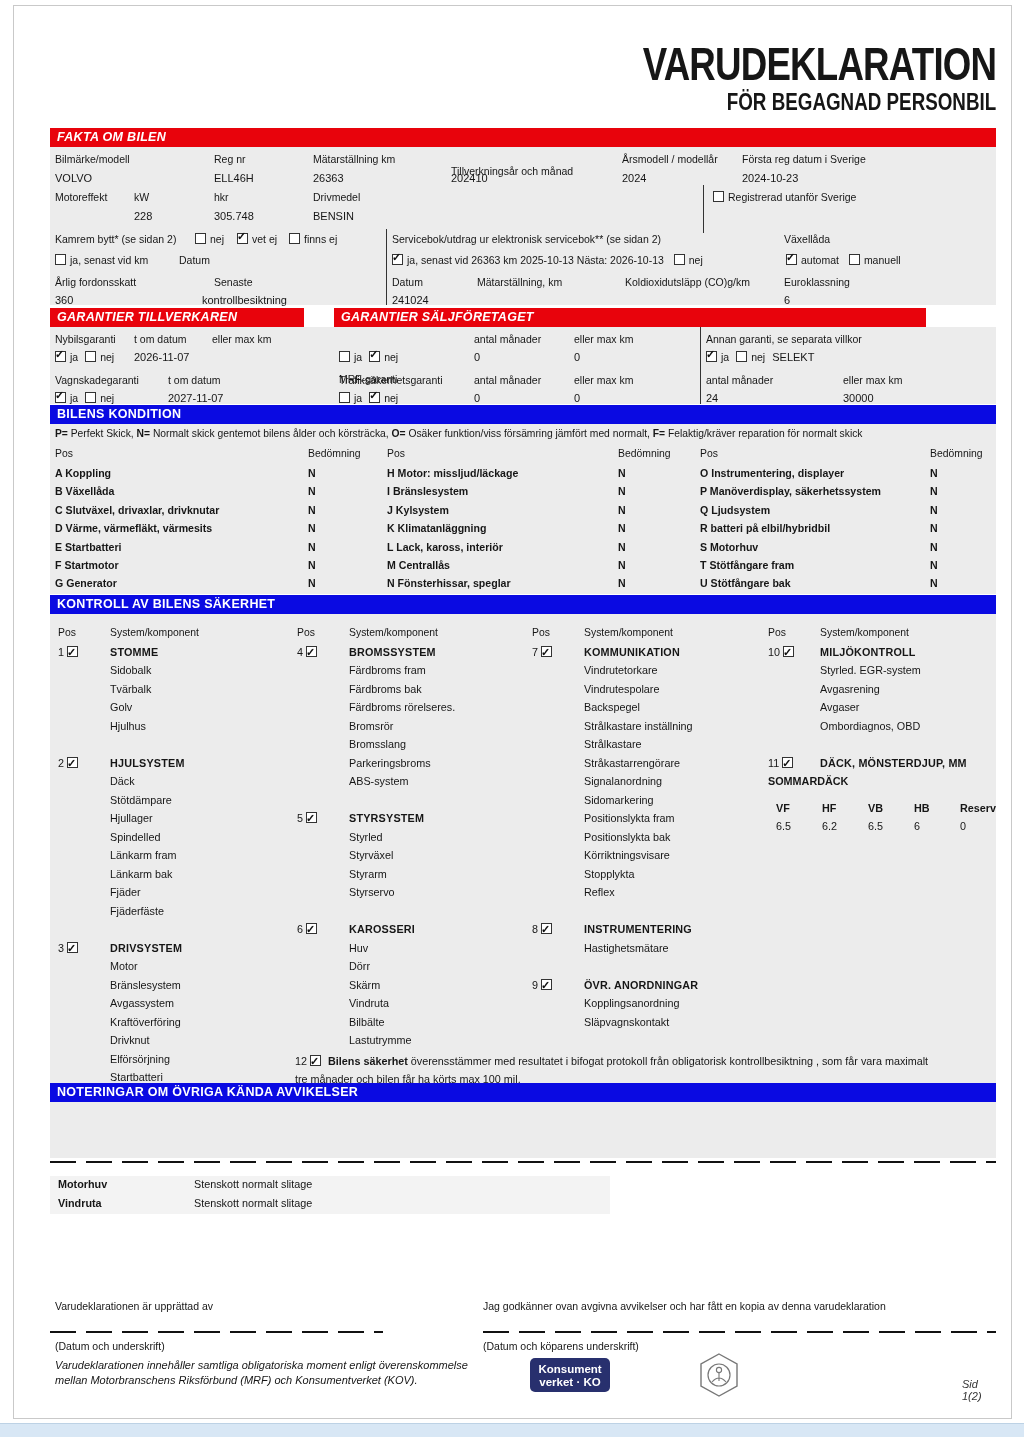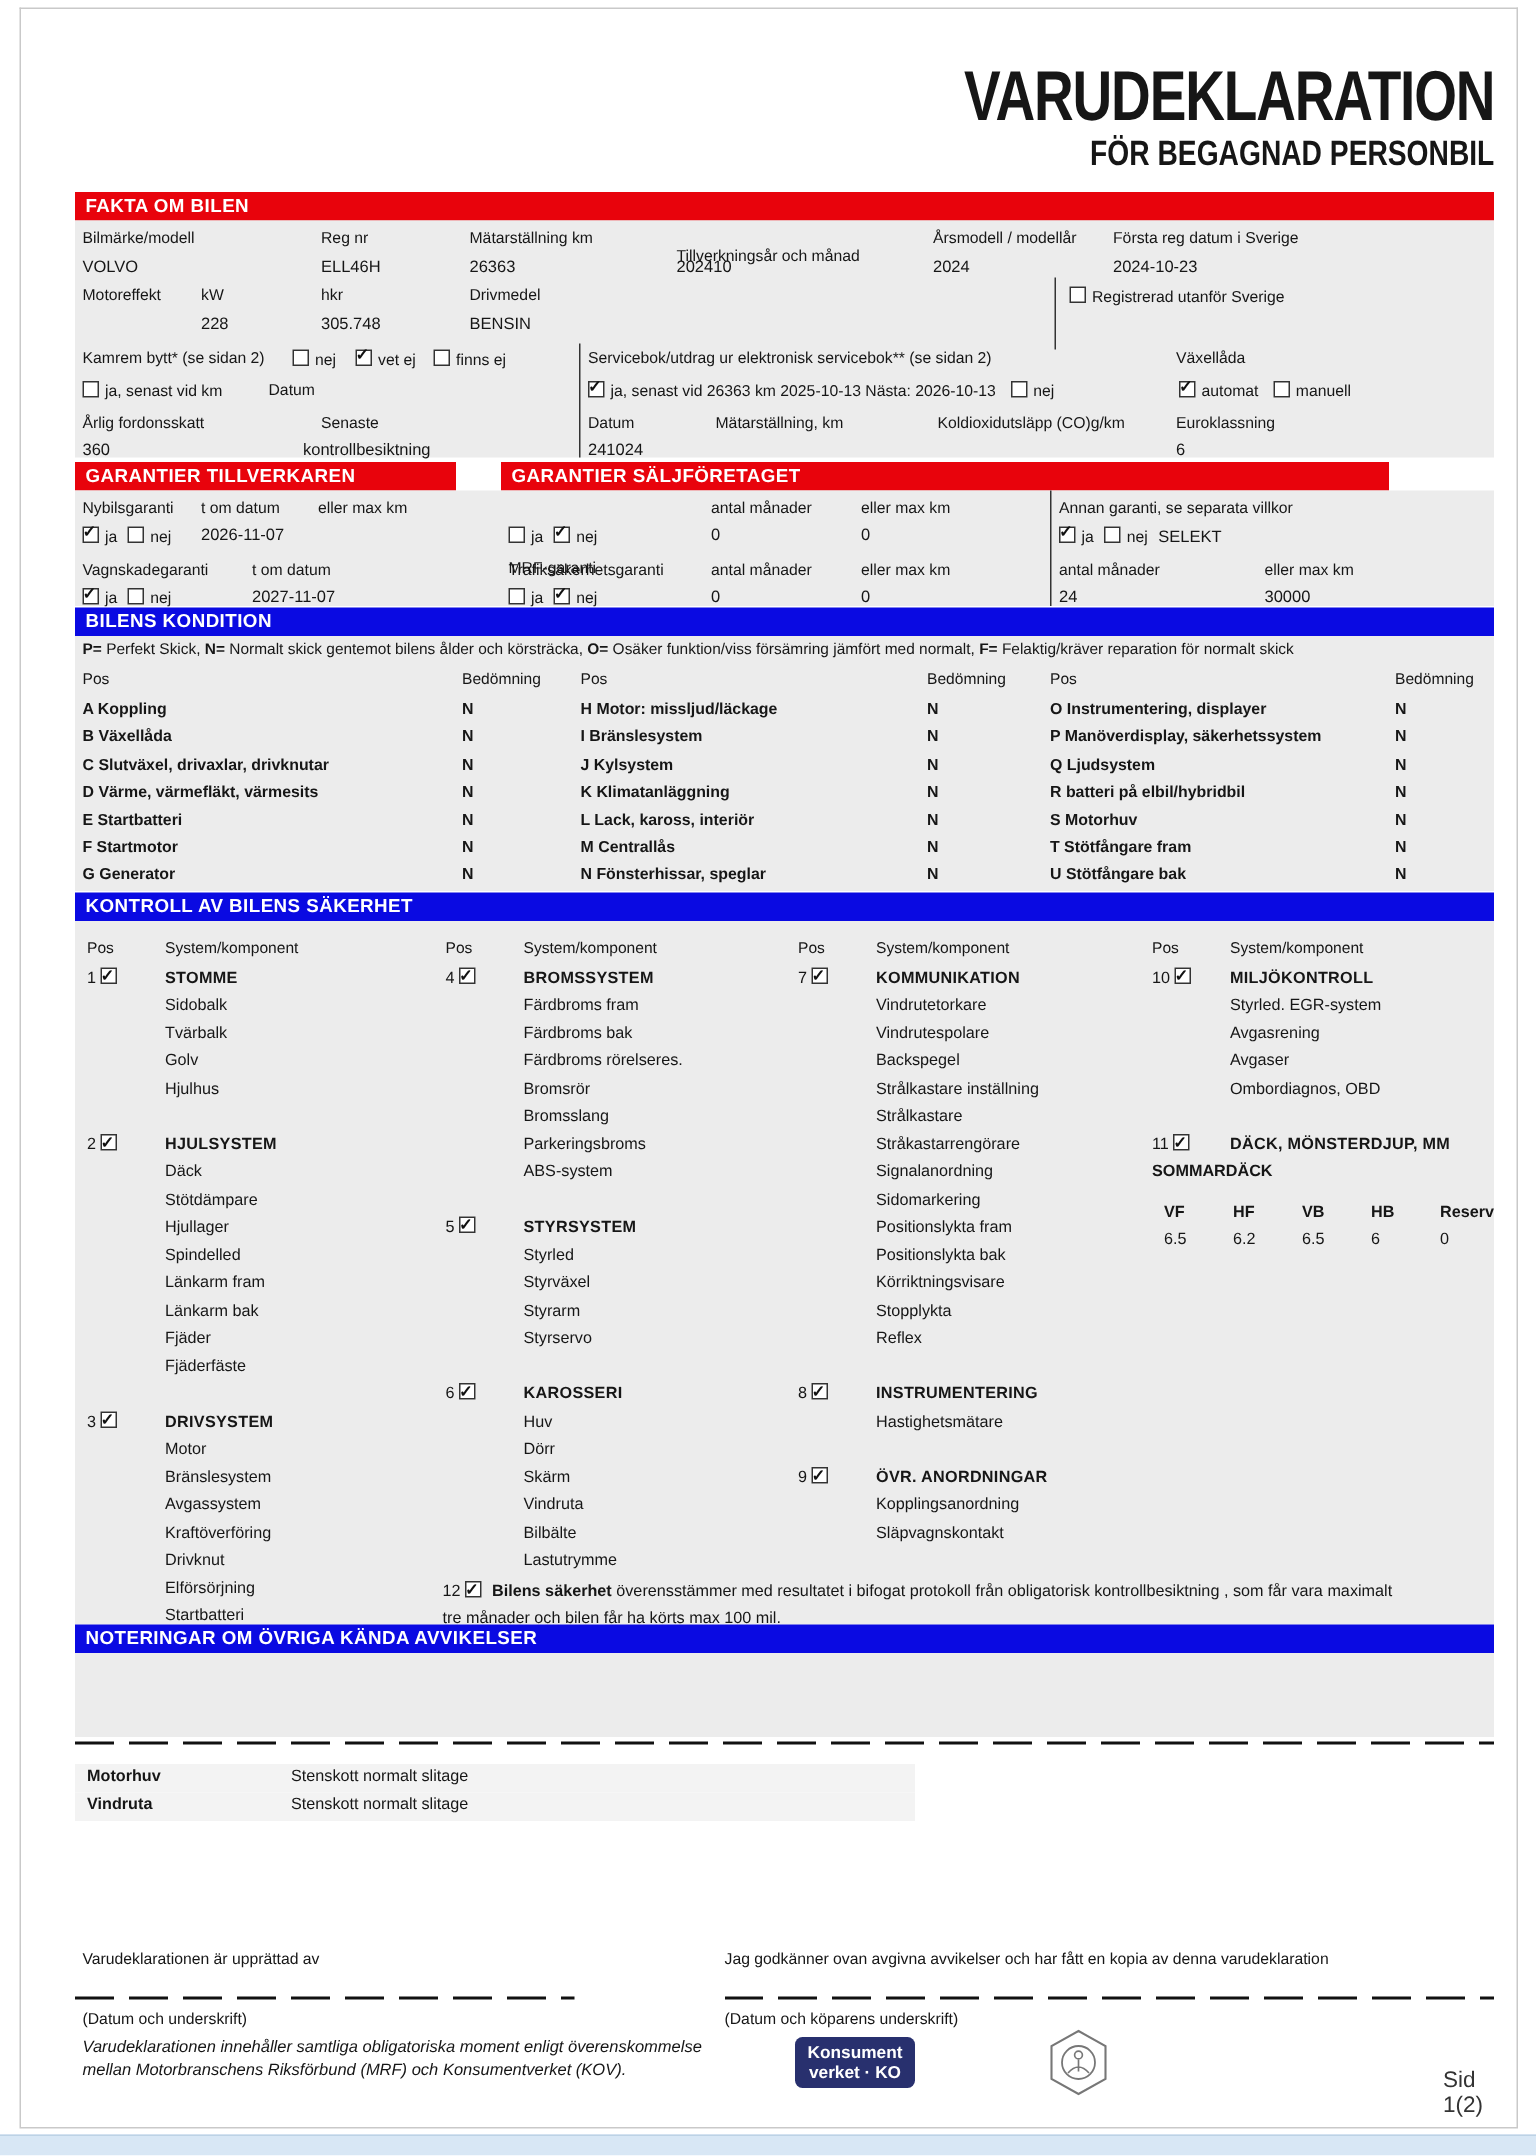--- a/index.html
+++ b/index.html
@@ -14,21 +14,21 @@
     position:relative;width:1024px;height:1437px;overflow:hidden;
     background:#fff;color:var(--ink);
     font-family:"Liberation Sans",sans-serif;
   }
   .frame-line{position:absolute;background:#c9c9c9;}
   #window-strip{position:absolute;left:0;right:0;bottom:0;height:13px;background:#d8e7f5;border-top:1px solid #bdd2e5;}
   #doc{position:absolute;left:50px;top:0;width:946px;height:1420px;}
   .f{position:absolute;white-space:nowrap;font-size:10.5px;}
   .val{font-size:11px;}
   .bar{position:absolute;height:19px;box-sizing:border-box;color:#fff;font-weight:bold;font-size:12.5px;padding:2px 0 0 7px;letter-spacing:.3px;white-space:nowrap;}
-  .bar.red{background:var(--red);}
+  .bar.red{background:var(--red);font-style:italic;}
   .bar.blue{background:var(--blue);}
   .sec{position:absolute;left:0;width:946px;background:var(--gray);}
   .vline{position:absolute;width:1px;background:#333;}
   .cb{display:inline-block;width:9px;height:9px;border:1px solid #333;background:#fff;position:relative;vertical-align:-1px;margin-right:4px;}
   .cb.checked::after{content:"\2713";position:absolute;left:-1px;top:-4px;font-size:11px;font-weight:bold;color:#111;}
   .cblbl{margin-right:7px;}
   
   #titles{position:absolute;right:0;top:40px;text-align:right;}
   #title-main{font-size:47px;font-weight:bold;letter-spacing:-1px;line-height:1;transform:scaleX(.78);transform-origin:100% 50%;}
   #title-sub{font-size:23.5px;font-weight:bold;line-height:1.1;margin-top:3px;transform:scaleX(.8);transform-origin:100% 50%;}
@@ -60,21 +60,21 @@
   
   .dashline{position:absolute;height:2px;background:repeating-linear-gradient(90deg,#111 0 26px,transparent 26px 36px);}
   #notes{position:absolute;left:0;top:1176px;width:946px;}
   .note-row{position:relative;height:19px;width:560px;background:#f3f3f3;}
   .note-label{position:absolute;left:8px;top:2px;font-weight:bold;font-size:10.8px;white-space:nowrap;}
   .note-value{position:absolute;left:144px;top:2px;font-size:10.8px;white-space:nowrap;}
   
   .legal{font-style:italic;font-size:11px;line-height:15px;white-space:normal;width:445px;}
   #kv-badge{position:absolute;left:480px;top:1358px;width:80px;height:34px;background:var(--navy);border-radius:5px;color:#fff;font-weight:bold;font-size:11.5px;line-height:12.5px;text-align:center;padding-top:5px;box-sizing:border-box;}
   #mrf-logo{position:absolute;left:648px;top:1352px;}
-  #sid{position:absolute;left:912px;top:1378px;font-size:15px;color:#333;}
+  #sid{position:absolute;left:912px;top:1378px;font-size:11px;font-style:italic;color:#333;}
 </style>
 </head>
 <body>
 
 <div class="frame-line" style="left:13px;right:12px;top:5px;height:1px;"></div>
 <div class="frame-line" style="left:13px;top:5px;height:1413px;width:1px;"></div>
 <div class="frame-line" style="left:1011px;top:5px;height:1413px;width:1px;"></div>
 <div class="frame-line" style="left:13px;right:12px;top:1418px;height:1px;"></div>
 <div id="window-strip"></div>
 

